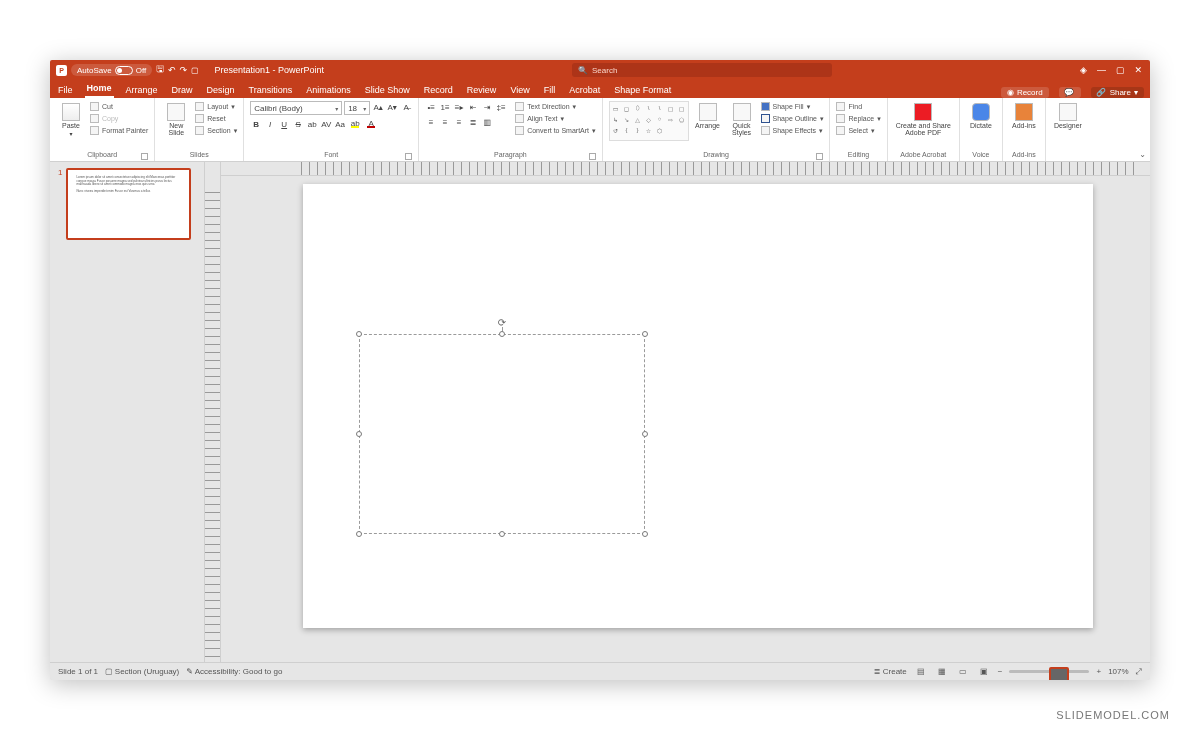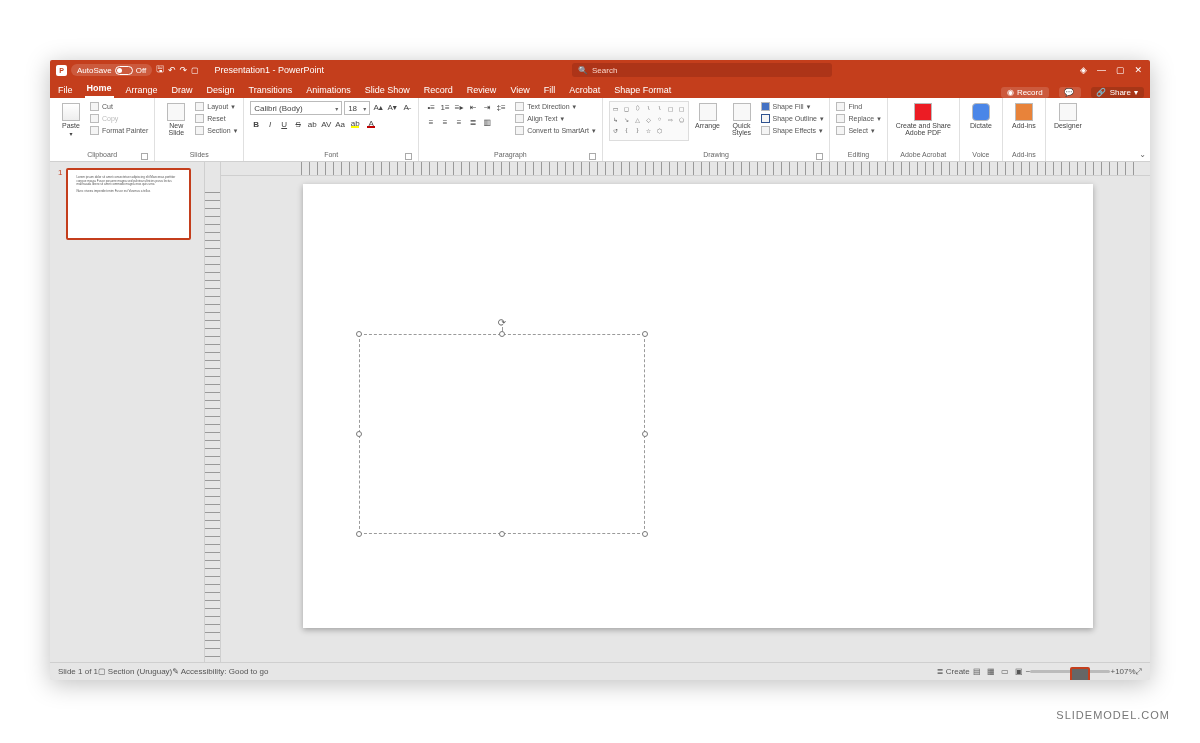--- a/index.html
+++ b/index.html
@@ -59,21 +59,21 @@
   .textbox { position:absolute; left:56px; top:150px; width:286px; height:200px; border:1px dashed #9a9a9a; }
   .textbox .rot { position:absolute; left:50%; top:-18px; transform:translateX(-50%); font-size:10px; color:#666;}
   .textbox .rot-line { position:absolute; left:50%; top:-8px; width:1px; height:8px; background:#9a9a9a;}
   .handle { position:absolute; width:6px; height:6px; background:#fff; border:1px solid #7a7a7a; border-radius:50%; }
   .h-tl{top:-4px;left:-4px;} .h-tr{top:-4px;right:-4px;} .h-bl{bottom:-4px;left:-4px;} .h-br{bottom:-4px;right:-4px;}
   .h-t{top:-4px;left:50%;transform:translateX(-50%);} .h-b{bottom:-4px;left:50%;transform:translateX(-50%);}
   .h-l{left:-4px;top:50%;transform:translateY(-50%);} .h-r{right:-4px;top:50%;transform:translateY(-50%);}
   .textbox .content { padding:10px 12px; font-size:12.5px; color:#222; font-family: Calibri, Arial, sans-serif; line-height:1.35; }
   .textbox .content p { margin-bottom:12px; }
   
-  .status-bar { height:18px; background:#e6e6e6; border-top:1px solid #cfcfcf; display:flex; align-items:center; font-size:8px; color:#555; padding:0 8px; gap:0;}
+  .status-bar { height:18px; background:#e6e6e6; border-top:1px solid #cfcfcf; display:flex; align-items:center; font-size:8px; color:#555; padding:0 8px; gap:7px;}
   .status-bar .spacer{flex:1;}
   .status-bar .vbtn { width:14px; height:12px; border:1px solid transparent; display:flex; align-items:center; justify-content:center; font-size:8px; cursor:pointer;}
   .zoom-slider { width:80px; height:3px; background:#bbb; position:relative; border-radius:2px;}
   .zoom-slider .thumb{ position:absolute; left:50%; top:-3px; width:4px; height:9px; background:#666;}
   .watermark { position:absolute; right:30px; bottom:22px; font-size:11px; letter-spacing:1px; color:#777; font-weight:400;}
 </style>
 </head>
 <body>
 
 <div class="app-frame">

